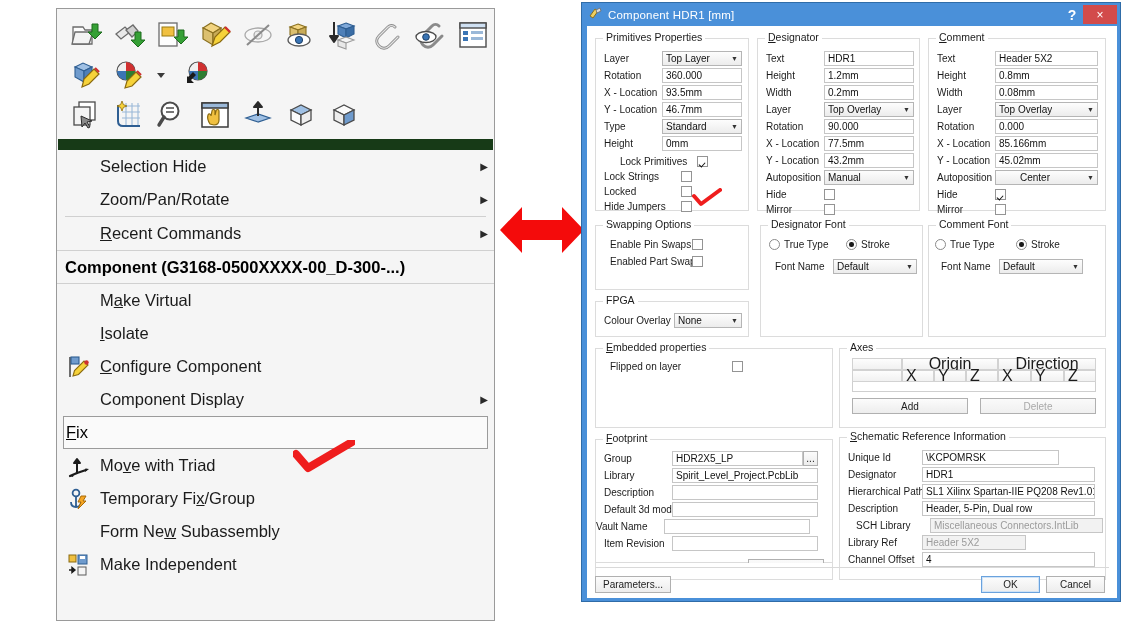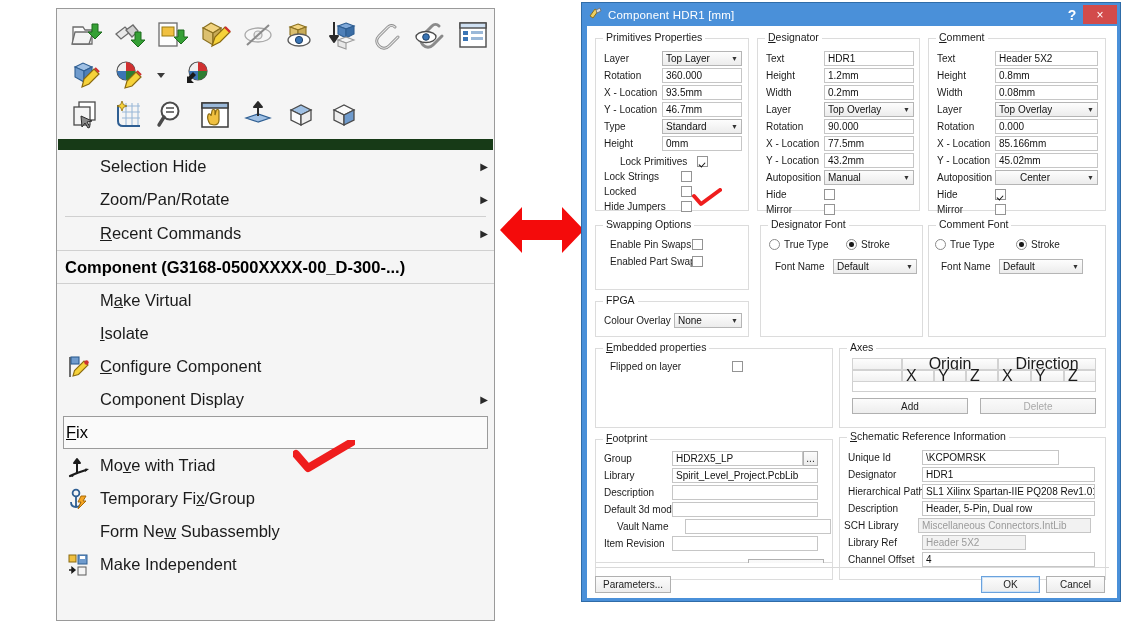--- a/index.html
+++ b/index.html
@@ -611,21 +611,21 @@
         <span class="fld" style="width:146px;">Spirit_Level_Project.PcbLib</span>
       </div>
       <div class="row" style="left:8px;top:45px;">
         <span class="lbl" style="width:68px;">Description</span>
         <span class="fld" style="width:146px;"></span>
       </div>
       <div class="row" style="left:8px;top:62px;">
         <span class="lbl" style="width:68px;">Default 3d model</span>
         <span class="fld" style="width:146px;"></span>
       </div>
-      <div class="row" style="left:21px;top:79px;">
+      <div class="row" style="left:0;top:79px;">
         <span class="lbl" style="width:68px;">Vault Name</span>
         <span class="fld" style="width:146px;"></span>
       </div>
       <div class="row" style="left:8px;top:96px;">
         <span class="lbl" style="width:68px;">Item Revision</span>
         <span class="fld" style="width:146px;"></span>
       </div>
     </div>
     <div class="btn dis" style="position:absolute;left:161px;top:533px;width:76px;height:16px;">Configure</div>
     <div class="gb" style="left:8px;top:537px;width:238px;height:17px;border-top:none;"></div>
@@ -641,21 +641,21 @@
           <span class="fld" style="width:173px;">HDR1</span>
         </div>
       <div class="row" style="left:8px;top:46px;">
           <span class="lbl" style="width:74px;">Hierarchical Path</span>
           <span class="fld" style="width:173px;">SL1 Xilinx Spartan-IIE PQ208 Rev1.01</span>
         </div>
       <div class="row" style="left:8px;top:63px;">
           <span class="lbl" style="width:74px;">Description</span>
           <span class="fld" style="width:173px;">Header, 5-Pin, Dual row</span>
         </div>
-      <div class="row" style="left:4px;top:80px;">
+      <div class="row" style="left:16px;top:80px;">
           <span class="lbl" style="width:74px;">SCH Library</span>
           <span class="fld gray" style="width:173px;">Miscellaneous Connectors.IntLib</span>
         </div>
       <div class="row" style="left:8px;top:97px;">
           <span class="lbl" style="width:74px;">Library Ref</span>
           <span class="fld gray" style="width:104px;">Header 5X2</span>
         </div>
       <div class="row" style="left:8px;top:114px;">
           <span class="lbl" style="width:74px;">Channel Offset</span>
           <span class="fld" style="width:173px;">4</span>

